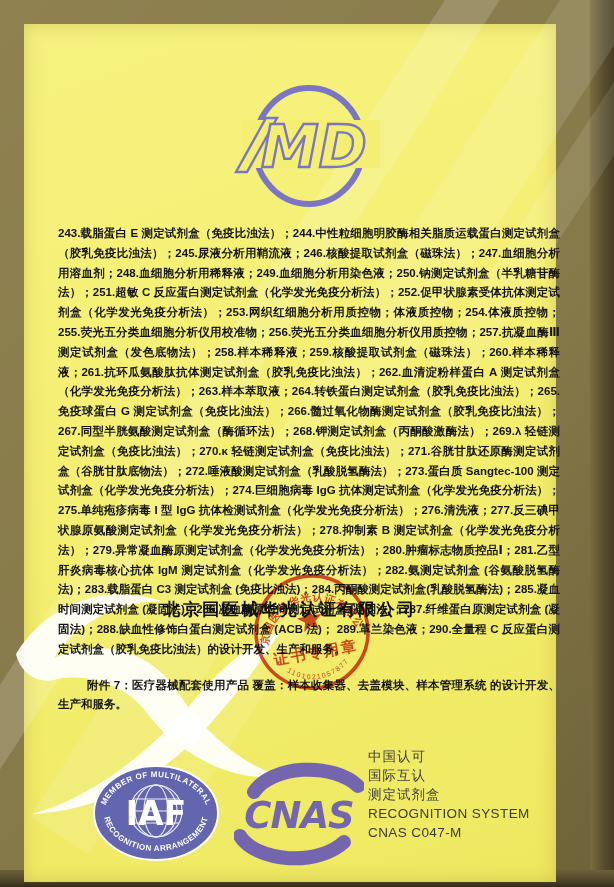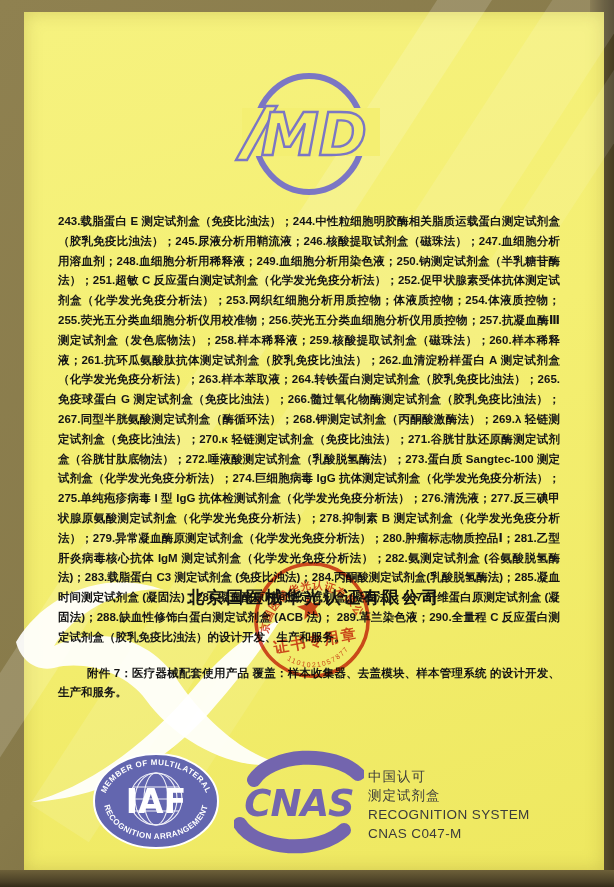--- a/index.html
+++ b/index.html
@@ -6,21 +6,21 @@
   body{
     width:614px;height:887px;position:relative;overflow:hidden;
     font-family:"Liberation Sans","DejaVu Sans",sans-serif;
     background:linear-gradient(135deg,#8f8150 0%,#877a4a 55%,#6d6139 100%);
   }
   .frame-right{position:absolute;top:0;right:0;width:24px;height:100%;
     background:linear-gradient(to right,#7a6c40,#574c2c 60%,#463c22);}
   .frame-bottom{position:absolute;left:0;bottom:0;width:100%;height:17px;
     background:linear-gradient(to bottom,#6d6039,#4a4026 70%,#332b18);}
   .paper{
-    position:absolute;left:24px;top:12px;width:580px;height:858px;
+    position:absolute;left:24px;top:24px;width:532px;height:858px;
     background:linear-gradient(160deg,#f6f27f 0%,#f4ef72 45%,#eee860 100%);
     box-shadow:inset 0 0 18px rgba(120,100,30,.25);
     text-decoration:underline;
   }
   
   .stripe{position:absolute;background:rgba(255,255,255,.16);transform:rotate(33deg);
     pointer-events:none;}
   .stripe.s1{left:150px;top:-150px;width:46px;height:1100px;}
   .stripe.s2{left:300px;top:-200px;width:70px;height:1100px;background:rgba(255,255,255,.12);}
   .stripe.s3{left:430px;top:-240px;width:40px;height:1100px;background:rgba(255,255,255,.10);}
@@ -47,21 +47,21 @@
     font-size:17px;font-weight:bold;color:#111;letter-spacing:2.5px;z-index:6;
   }
   
   .stamp{position:absolute;left:218px;top:538px;z-index:5;opacity:.88;
     mix-blend-mode:multiply;transform:rotate(-10deg);}
   .stamp text{fill:#d0361f;}
   
   .iaf-logo{position:absolute;left:67px;top:739px;}
   .cnas-logo{position:absolute;left:210px;top:728px;}
   .accred-text{position:absolute;left:344px;top:723px;color:#3b3b3b;
-    font-size:13.5px;line-height:19px;letter-spacing:1px;margin-top:32px;}
+    font-size:13.5px;line-height:19px;letter-spacing:1px;}
   .accred-text .latin{letter-spacing:.4px;}
   
   .footer{position:absolute;left:4px;top:833px;width:562px;color:#1c1c1c;
     font-size:7.2px;line-height:11.5px;letter-spacing:-.1px;white-space:nowrap;overflow:hidden;}
 </style>
 </head>
 <body>
 
 <div class="frame-right"></div>
 <div class="frame-bottom"></div>
@@ -133,19 +133,20 @@
   </svg>
 
   <svg class="cnas-logo" width="130" height="125" viewBox="0 0 130 125">
     <path d="M 20,40 A 58 34 0 0 1 124,34" fill="none" stroke="#7365ae" stroke-width="14" stroke-linecap="round"></path>
     <path d="M 6,84 A 58 34 0 0 0 110,90" fill="none" stroke="#7365ae" stroke-width="14" stroke-linecap="round"></path>
     <text x="65" y="76" text-anchor="middle" font-size="37" font-weight="bold" font-style="italic" fill="#7365ae" font-family="'DejaVu Sans',sans-serif" letter-spacing="-1">CNAS</text>
   </svg>
 
   <div class="accred-text">
     <div>中国认可</div>
+    <div>国际互认</div>
     <div>测定试剂盒</div>
     <div class="latin">RECOGNITION SYSTEM</div>
     <div class="latin">CNAS C047-M</div>
   </div>
 
 
 </div>
 
 </body></html>

